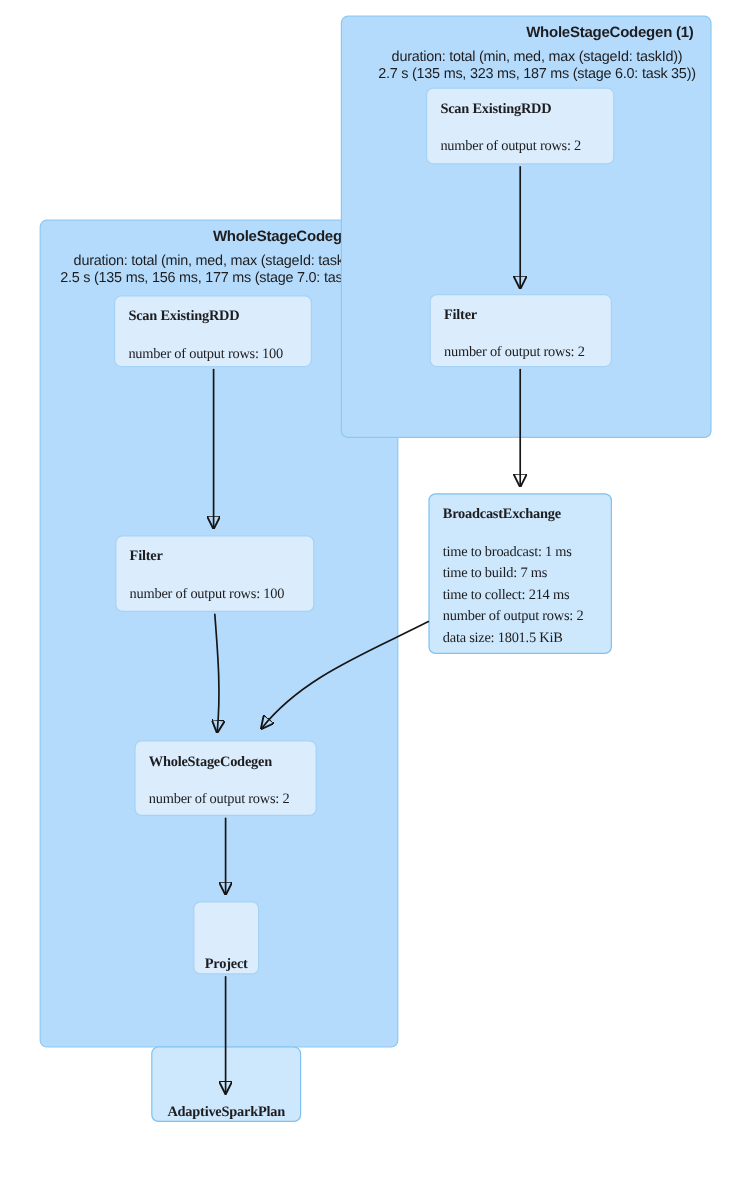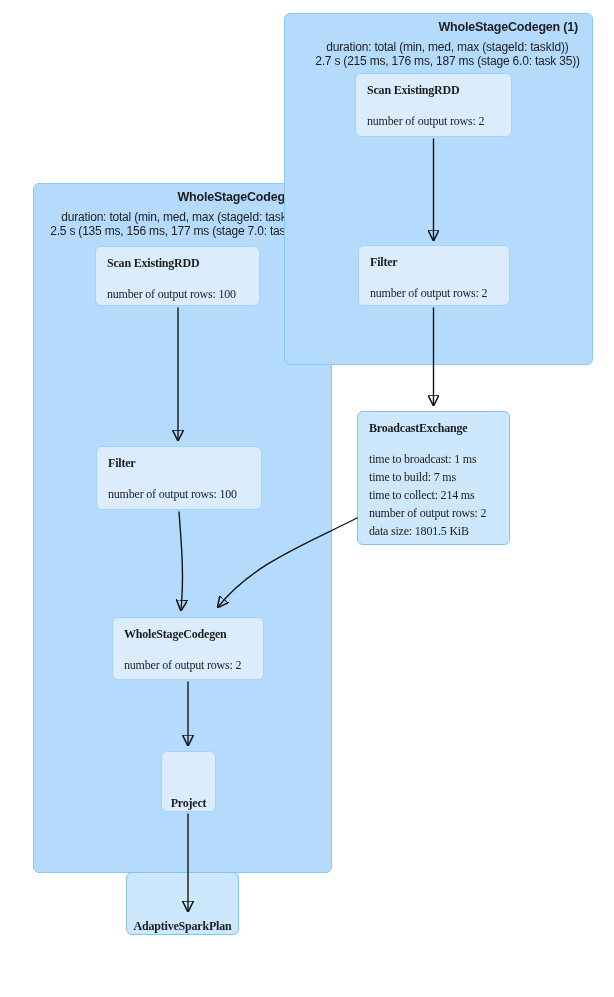--- a/index.html
+++ b/index.html
@@ -56,21 +56,21 @@
     <div class="cluster-duration">
       <div>duration: total (min, med, max (stageId: taskId))</div>
       <div>2.5 s (135 ms, 156 ms, 177 ms (stage 7.0: task 41))</div>
     </div>
   </div>
 
   <div class="cluster" style="left:284px; top:13px; width:309px; height:352px;padding-left:18px;">
     <div class="cluster-title">WholeStageCodegen (1)</div>
     <div class="cluster-duration">
       <div>duration: total (min, med, max (stageId: taskId))</div>
-      <div>2.7 s (215 ms, 176 ms, 187 ms (stage 6.0: task 35))</div>
+      <div>2.7 s (135 ms, 323 ms, 187 ms (stage 6.0: task 35))</div>
     </div>
   </div>
 
   <div class="node" style="left:355px; top:73px; width:157px; height:64px;">
     <div class="node-title">Scan ExistingRDD</div>
     <div class="node-metric">number of output rows: 2</div>
   </div>
   <div class="node" style="left:358px; top:245px; width:152px; height:61px;">
     <div class="node-title">Filter</div>
     <div class="node-metric">number of output rows: 2</div>
@@ -95,21 +95,21 @@
   <div class="node node--outer" style="left:357px; top:411px; width:153px; height:134px;">
     <div class="node-title">BroadcastExchange</div>
     <div class="node-metrics">
       <div>time to broadcast: 1 ms</div>
       <div>time to build: 7 ms</div>
       <div>time to collect: 214 ms</div>
       <div>number of output rows: 2</div>
       <div>data size: 1801.5 KiB</div>
     </div>
   </div>
-  <div class="node node--outer node--center" style="left:126px; top:872px; width:113px; height:63px;">
+  <div class="node node--outer node--center" style="left:126px; top:872px; width:125px; height:63px;">
     <div class="node-title">AdaptiveSparkPlan</div>
   </div>
 
   <svg class="edges" viewBox="0 0 614 997">
     <defs>
       <marker id="arrow" viewBox="0 0 10 10" refX="9" refY="5" markerWidth="8" markerHeight="8" orient="auto">
         <path d="M0,0 L10,5 L0,10 z" fill="var(--edge)" stroke="none"></path>
       </marker>
     </defs>
     <path d="M433.5,139 L433.5,240" marker-end="url(#arrow)"></path>

